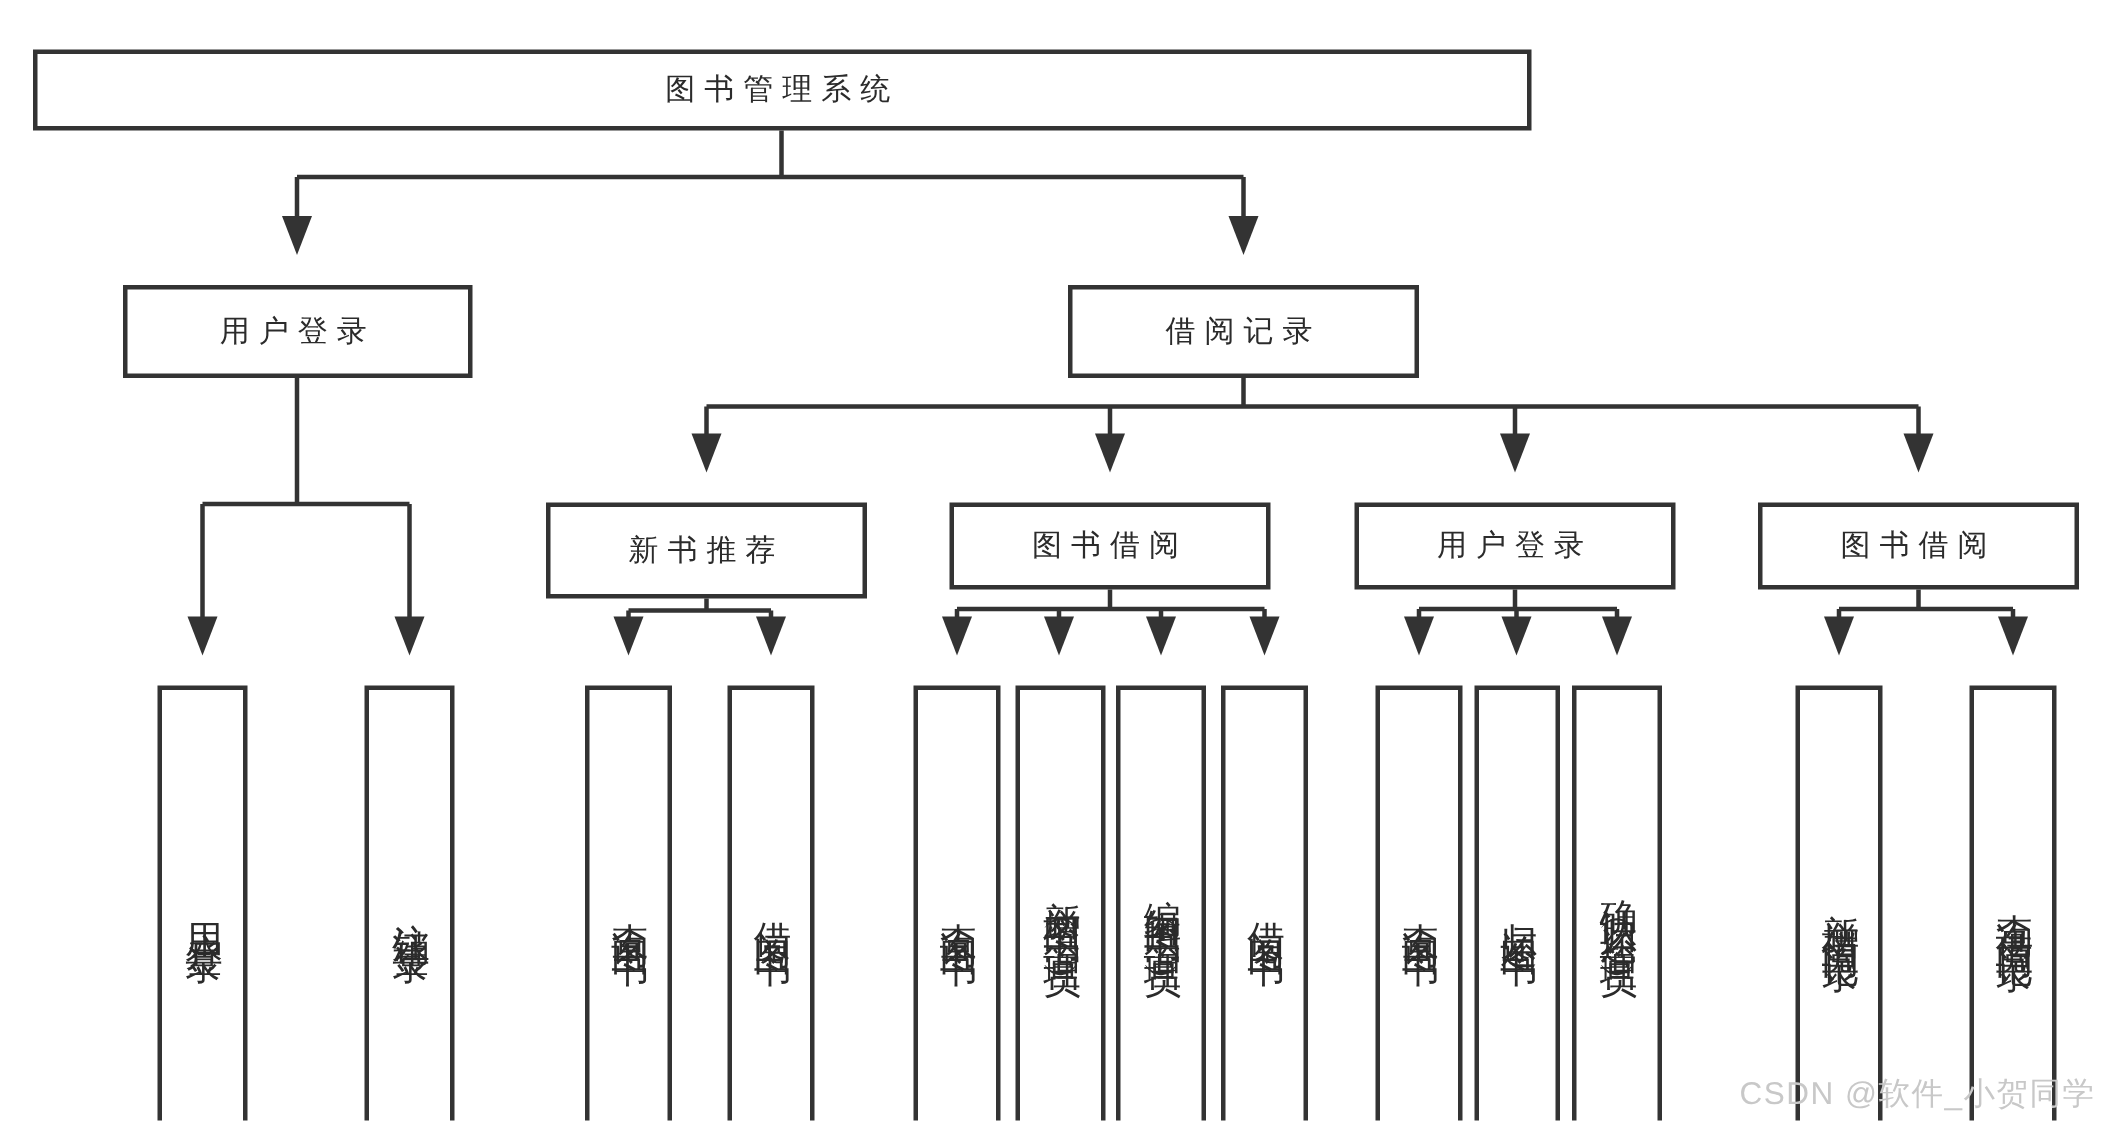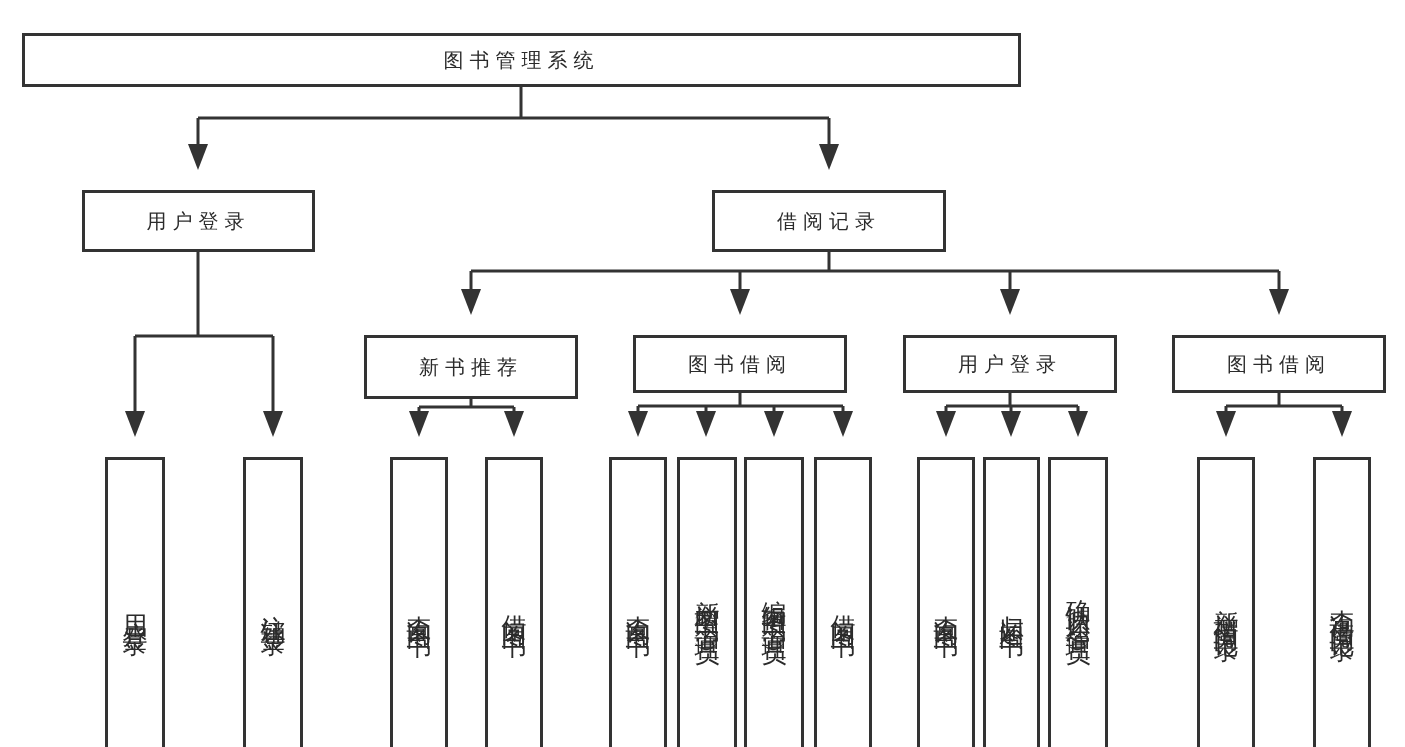--- a/index.html
+++ b/index.html
@@ -179,14 +179,15 @@
     <span class="label">确认归还（管理员）</span>
   </div>
 
   <div class="node v" style="left:1197px; top:437px; width:58px; height:300px;">
     <span class="label">新增借阅记录</span>
   </div>
   <div class="node v" style="left:1313px; top:437px; width:58px; height:300px;">
     <span class="label">查询借阅记录</span>
   </div>
 
+  <div class="watermark">CSDN @软件_小贺同学</div>
 
 </div>
 
 </body></html>

